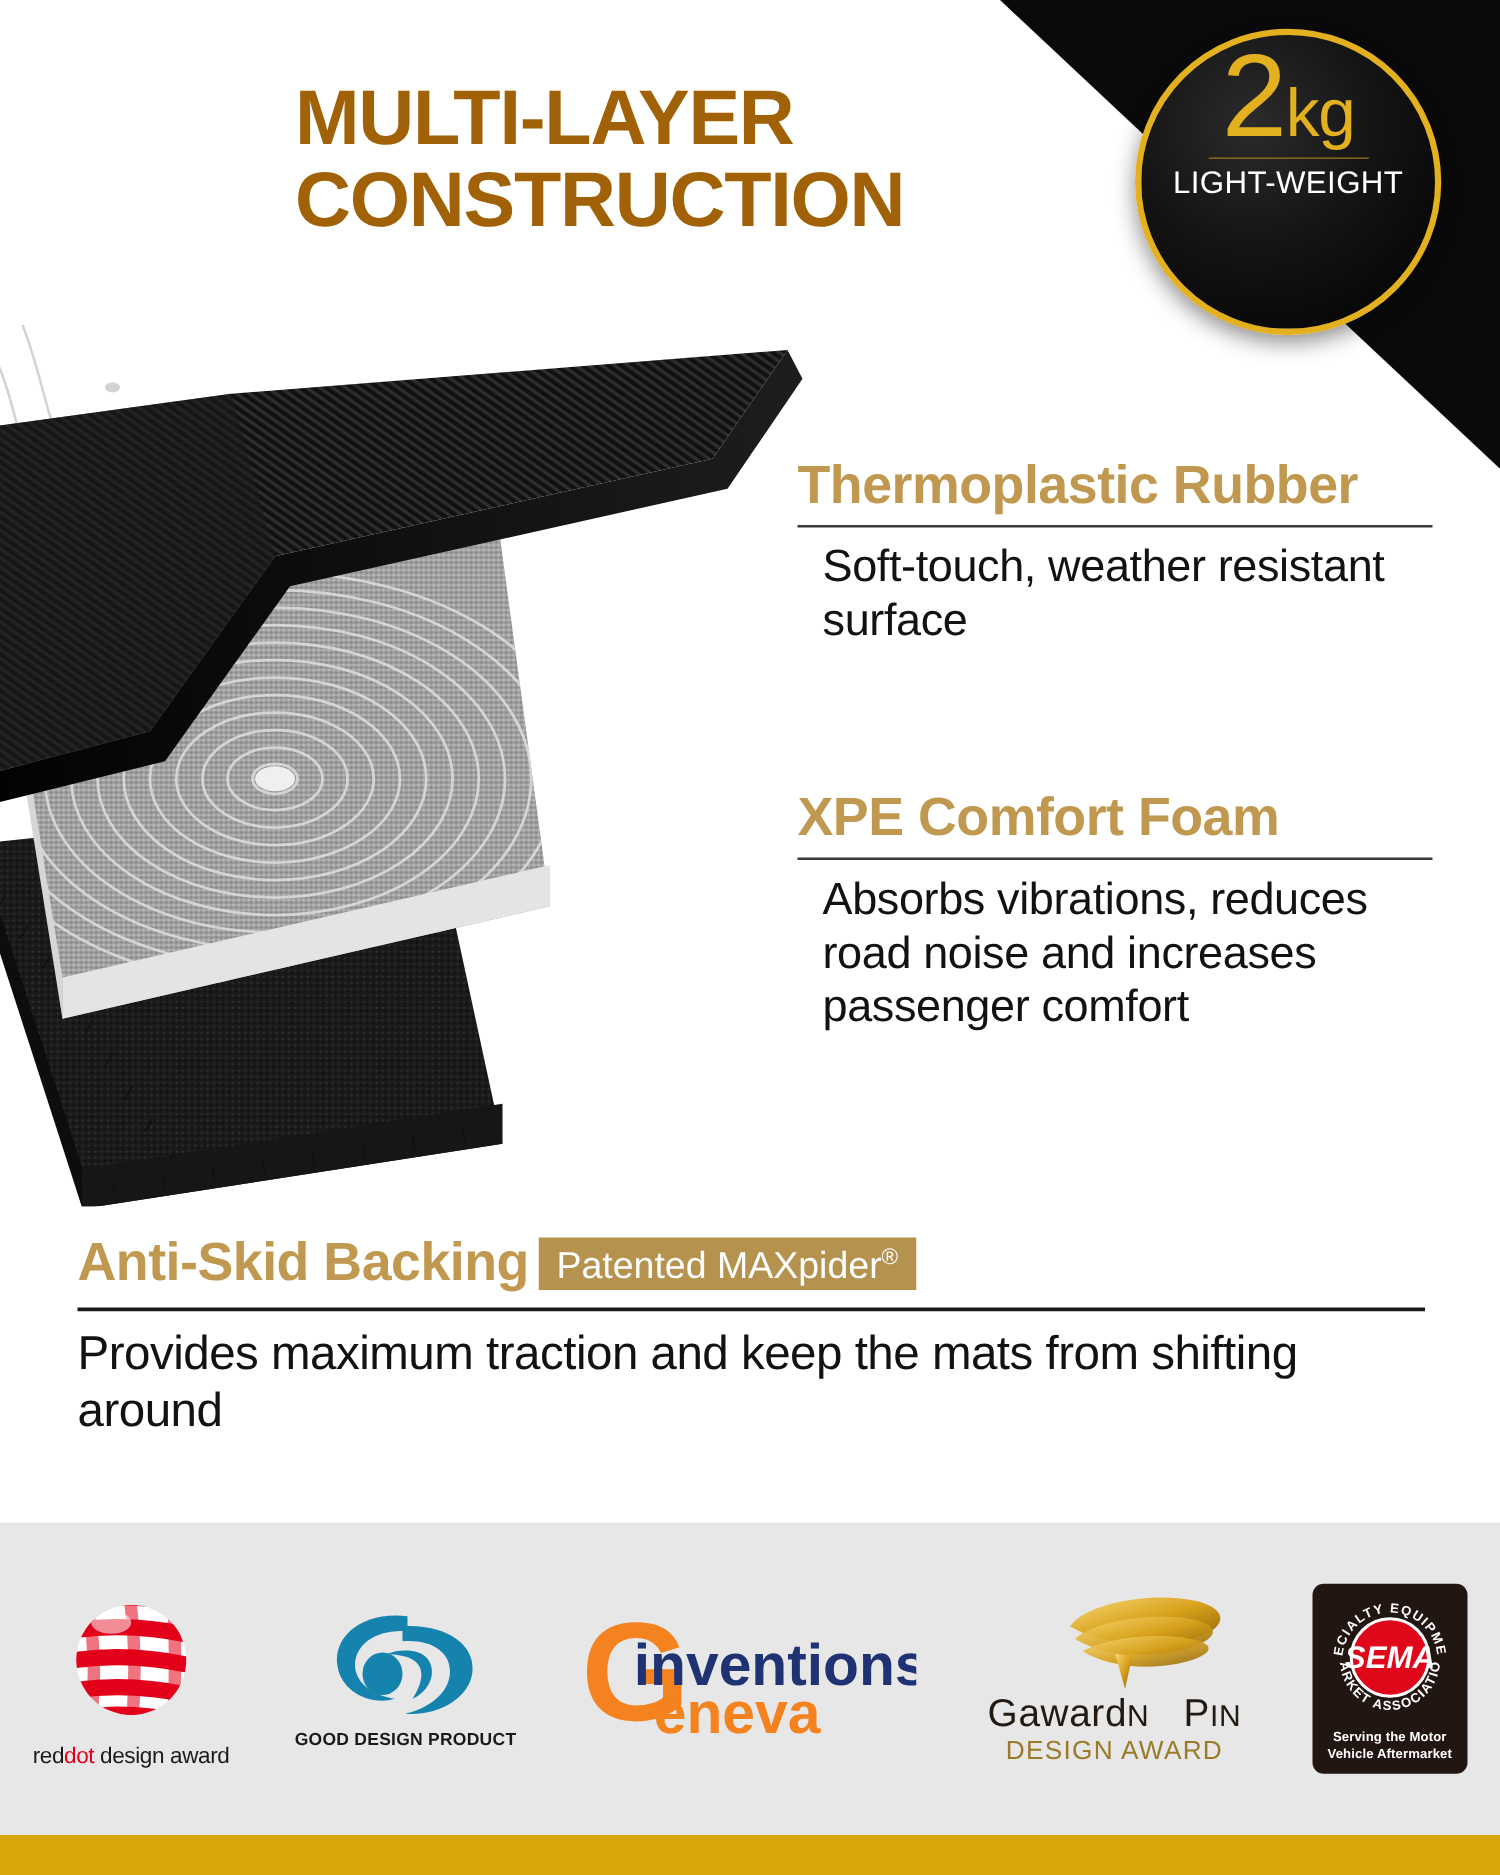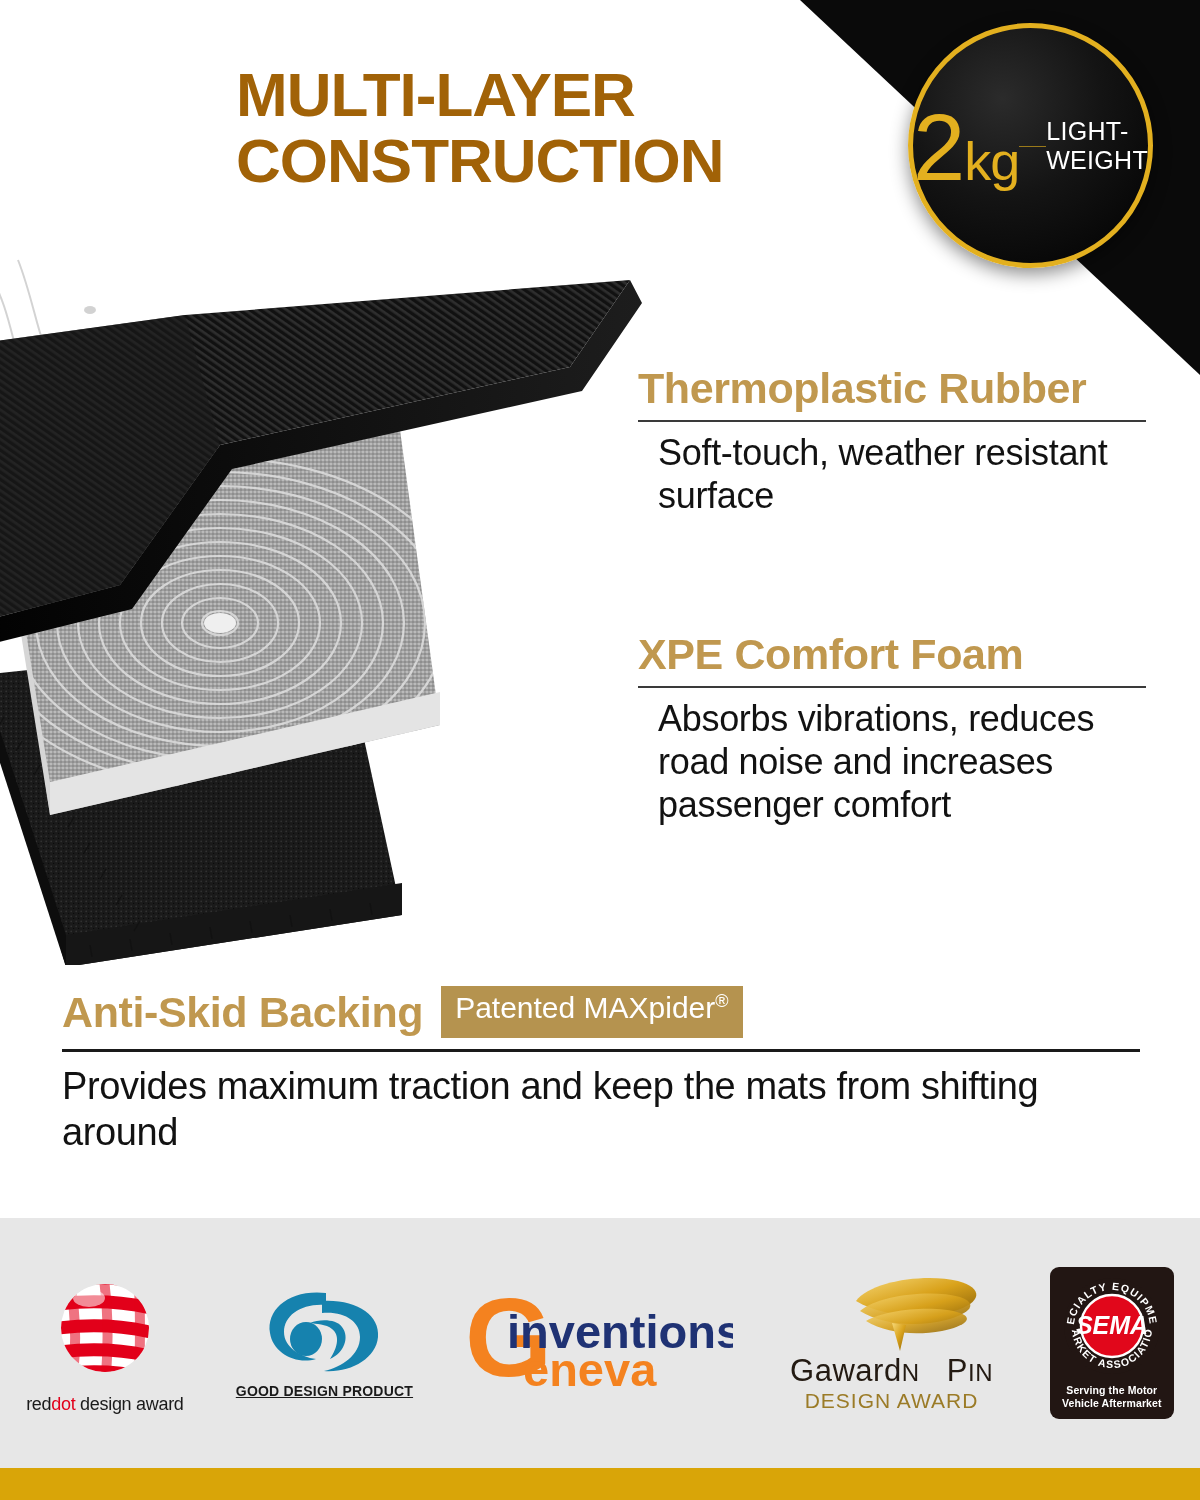--- a/index.html
+++ b/index.html
@@ -22,21 +22,21 @@
   }
 
   
   .kg-badge{
     position:absolute;left:908px;top:23px;width:245px;height:245px;
     border-radius:50%;
     background:radial-gradient(circle at 38% 30%, #2b2b2b 0%, #141414 45%, #000 100%);
     border:5px solid #E3B01F;
     box-sizing:border-box;
     z-index:5;
-    display:flex;flex-direction:row;align-items:center;justify-content:flex-start;
+    display:flex;flex-direction:column;align-items:center;justify-content:flex-start;
     box-shadow:0 6px 18px rgba(0,0,0,.45);
   }
   .kg-value{
     color:#E3B01F;
     font-size:94px;
     line-height:.92;
     font-weight:400;
     letter-spacing:-1px;
     margin-top:6px;
   }
@@ -67,28 +67,28 @@
   .feat-head{
     font-size:43px;font-weight:bold;color:#C0984F;letter-spacing:-.4px;line-height:1.05;
   }
   .feat-rule{height:2px;background:#3a3a3a;margin:9px 0 10px;width:100%;}
   .feat-body{
     font-size:36px;line-height:1.19;color:#121212;font-weight:300;letter-spacing:-.3px;margin-left:20px;
   }
 
   
   .antiskid{position:absolute;left:62px;top:986px;width:1078px;z-index:4;}
-  .antiskid-headrow{display:flex;align-items:center;gap:18px;}
+  .antiskid-headrow{display:flex;align-items:center;gap:8px;}
   .antiskid-head{
     font-size:43px;font-weight:bold;color:#C0984F;letter-spacing:-.4px;white-space:nowrap;
   }
   .patent-badge{
     background:#B5934F;color:#ffffff;
     font-size:30px;font-weight:500;
-    padding:5px 14px 13px;
+    padding:5px 14px 2px;
     letter-spacing:0px;white-space:nowrap;
   }
   .patent-badge .reg{font-size:18px;vertical-align:super;}
   .antiskid-rule{height:3px;background:#1a1a1a;margin:11px 0 12px;width:100%;}
   .antiskid-body{
     font-size:38px;line-height:1.2;color:#121212;font-weight:300;letter-spacing:-.4px;
   }
 
   
   .awards-band{
@@ -96,21 +96,21 @@
     background:#e7e7e7;z-index:3;
     display:flex;align-items:center;justify-content:space-around;
   }
   .award{display:flex;flex-direction:column;align-items:center;justify-content:center;}
   .award-caption{margin-top:4px;text-align:center;}
 
   
   .reddot-cap{font-size:18px;color:#1a1a1a;font-weight:400;letter-spacing:-.3px;}
   .reddot-cap .dot{color:#e2001a;}
   
-  .gd-cap{font-size:14px;color:#1a1a1a;font-weight:bold;letter-spacing:.2px;text-decoration:underline;}
+  .gd-cap{font-size:14px;color:#1a1a1a;font-weight:bold;letter-spacing:.2px;}
   
   .gp-name{font-size:31px;color:#231a12;letter-spacing:.5px;line-height:1;}
   .gp-name .sc{font-size:24px;}
   .gp-sub{font-size:21px;color:#9b7b27;letter-spacing:1px;margin-top:3px;}
   
   .sema-card{
     width:124px;height:152px;background:#221613;border-radius:9px;
     display:flex;flex-direction:column;align-items:center;justify-content:flex-start;
     padding-top:5px;box-sizing:border-box;
   }

